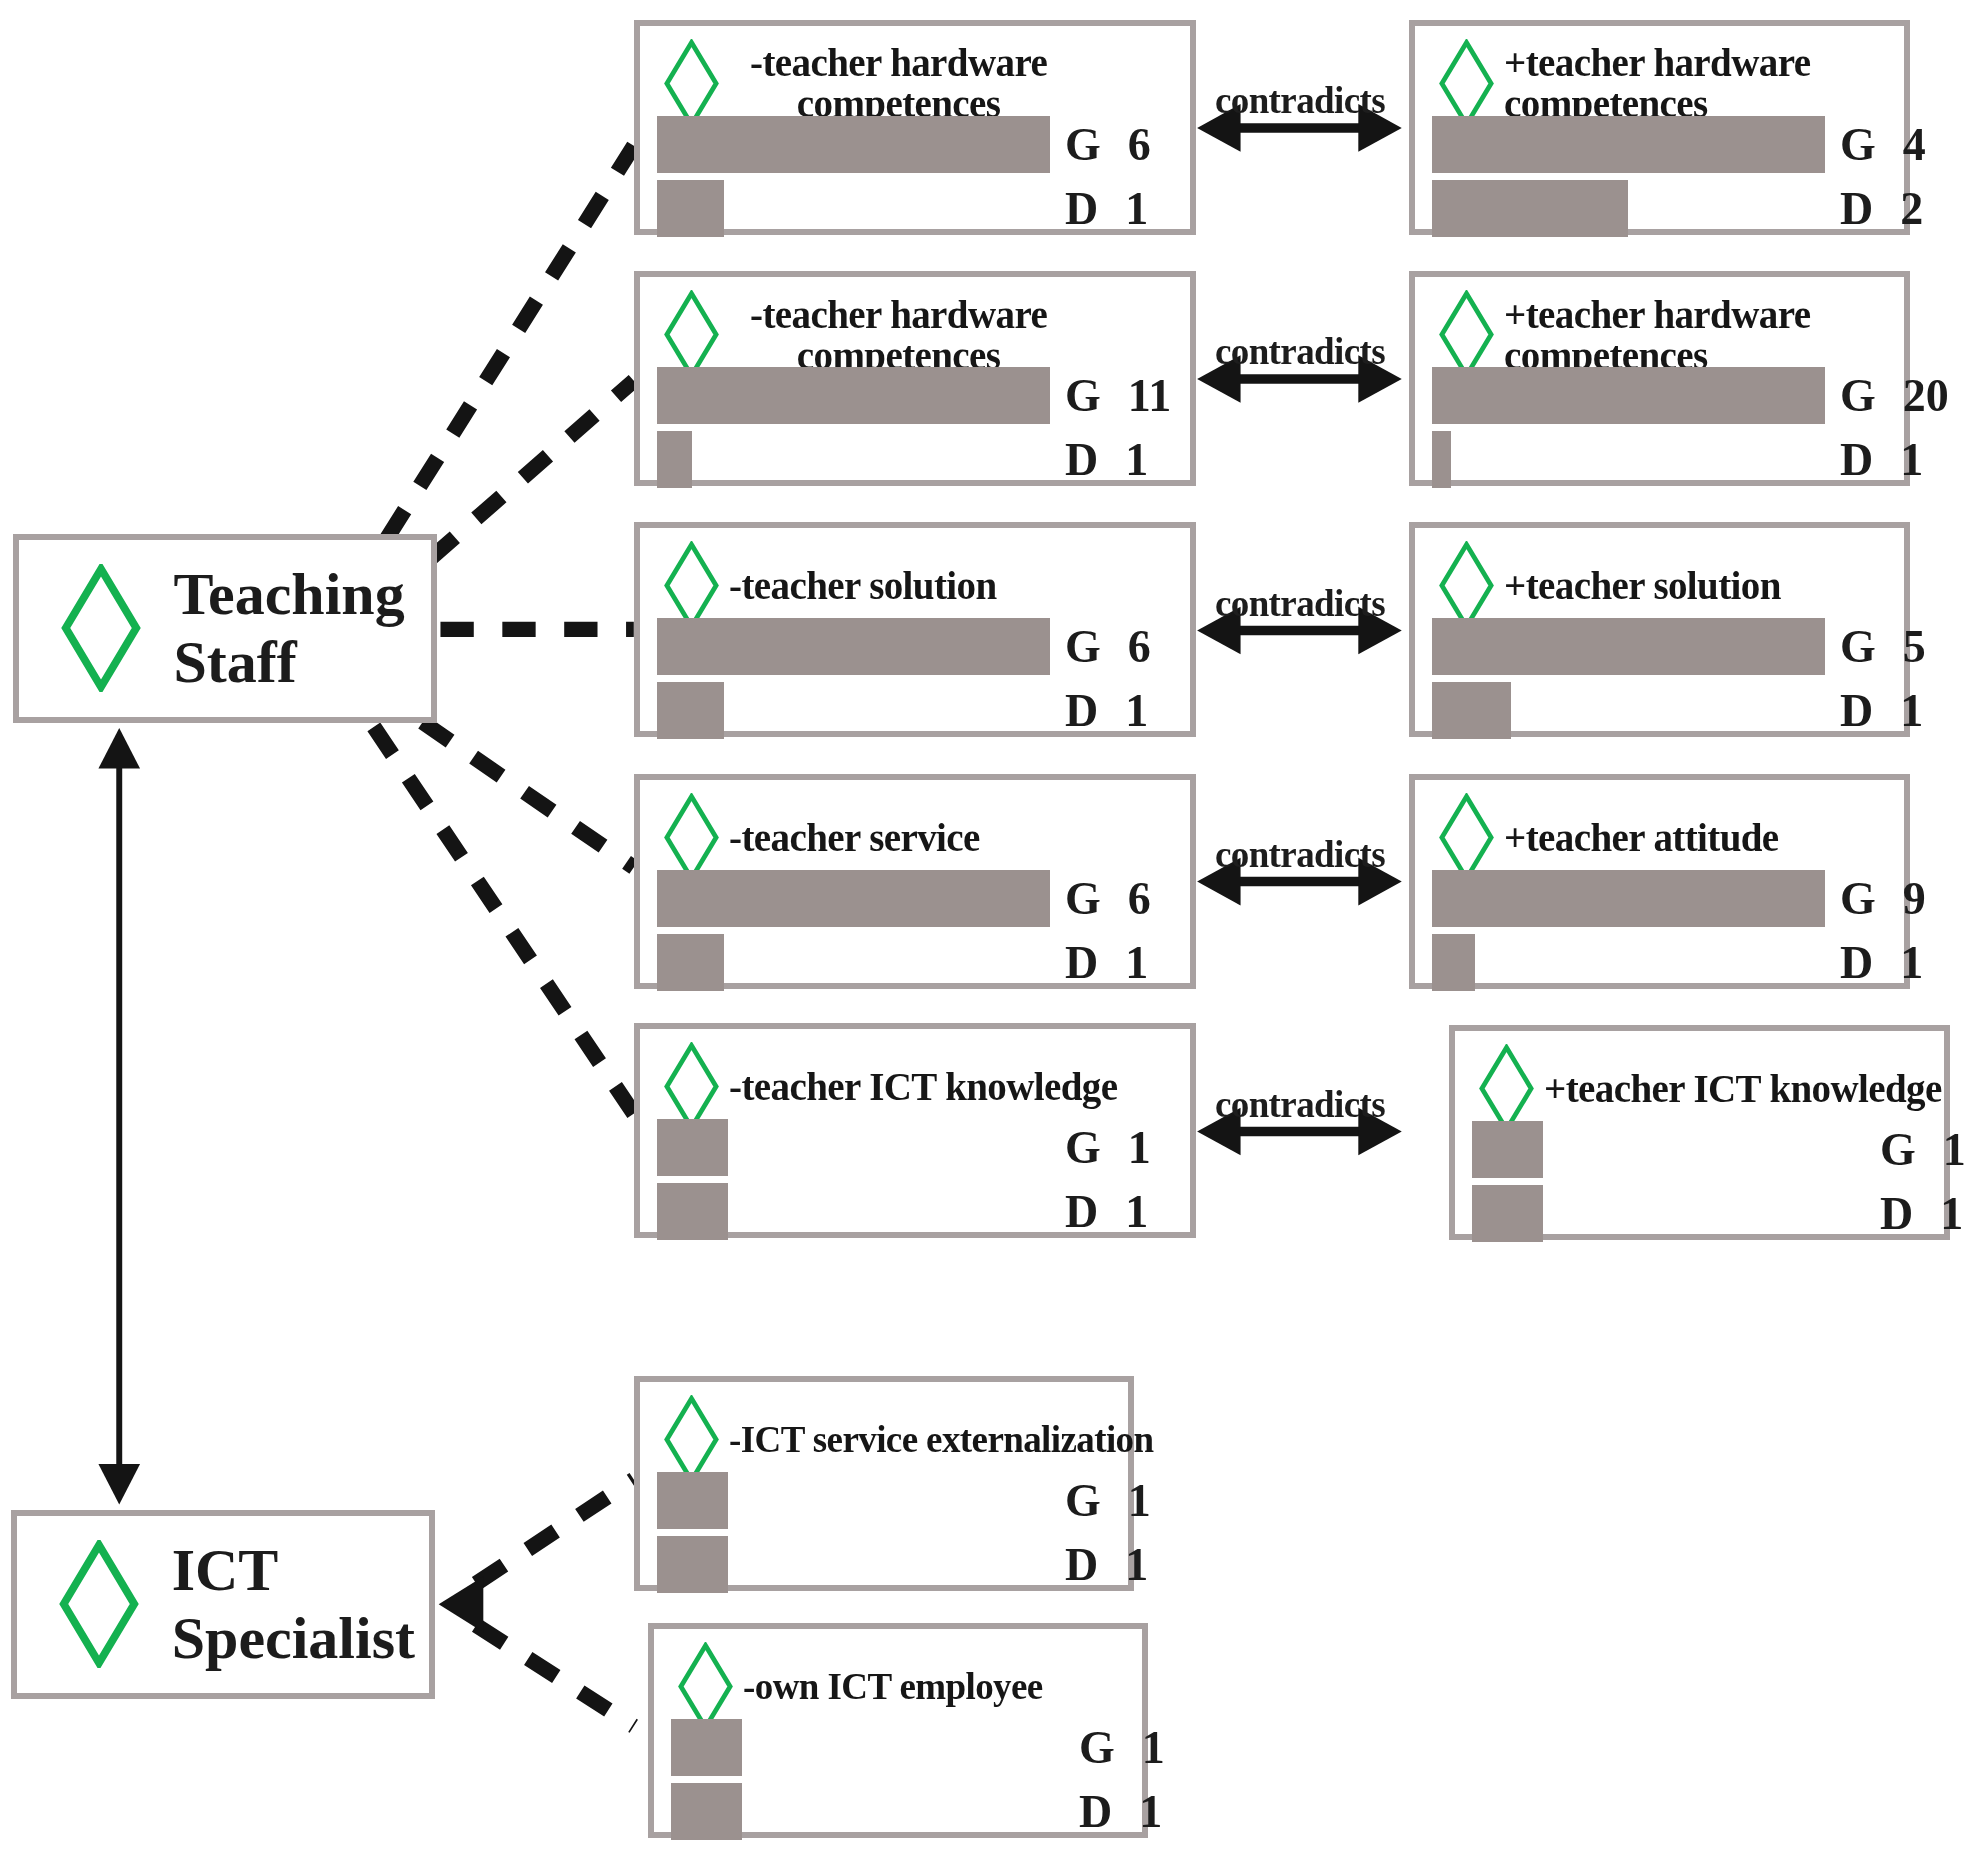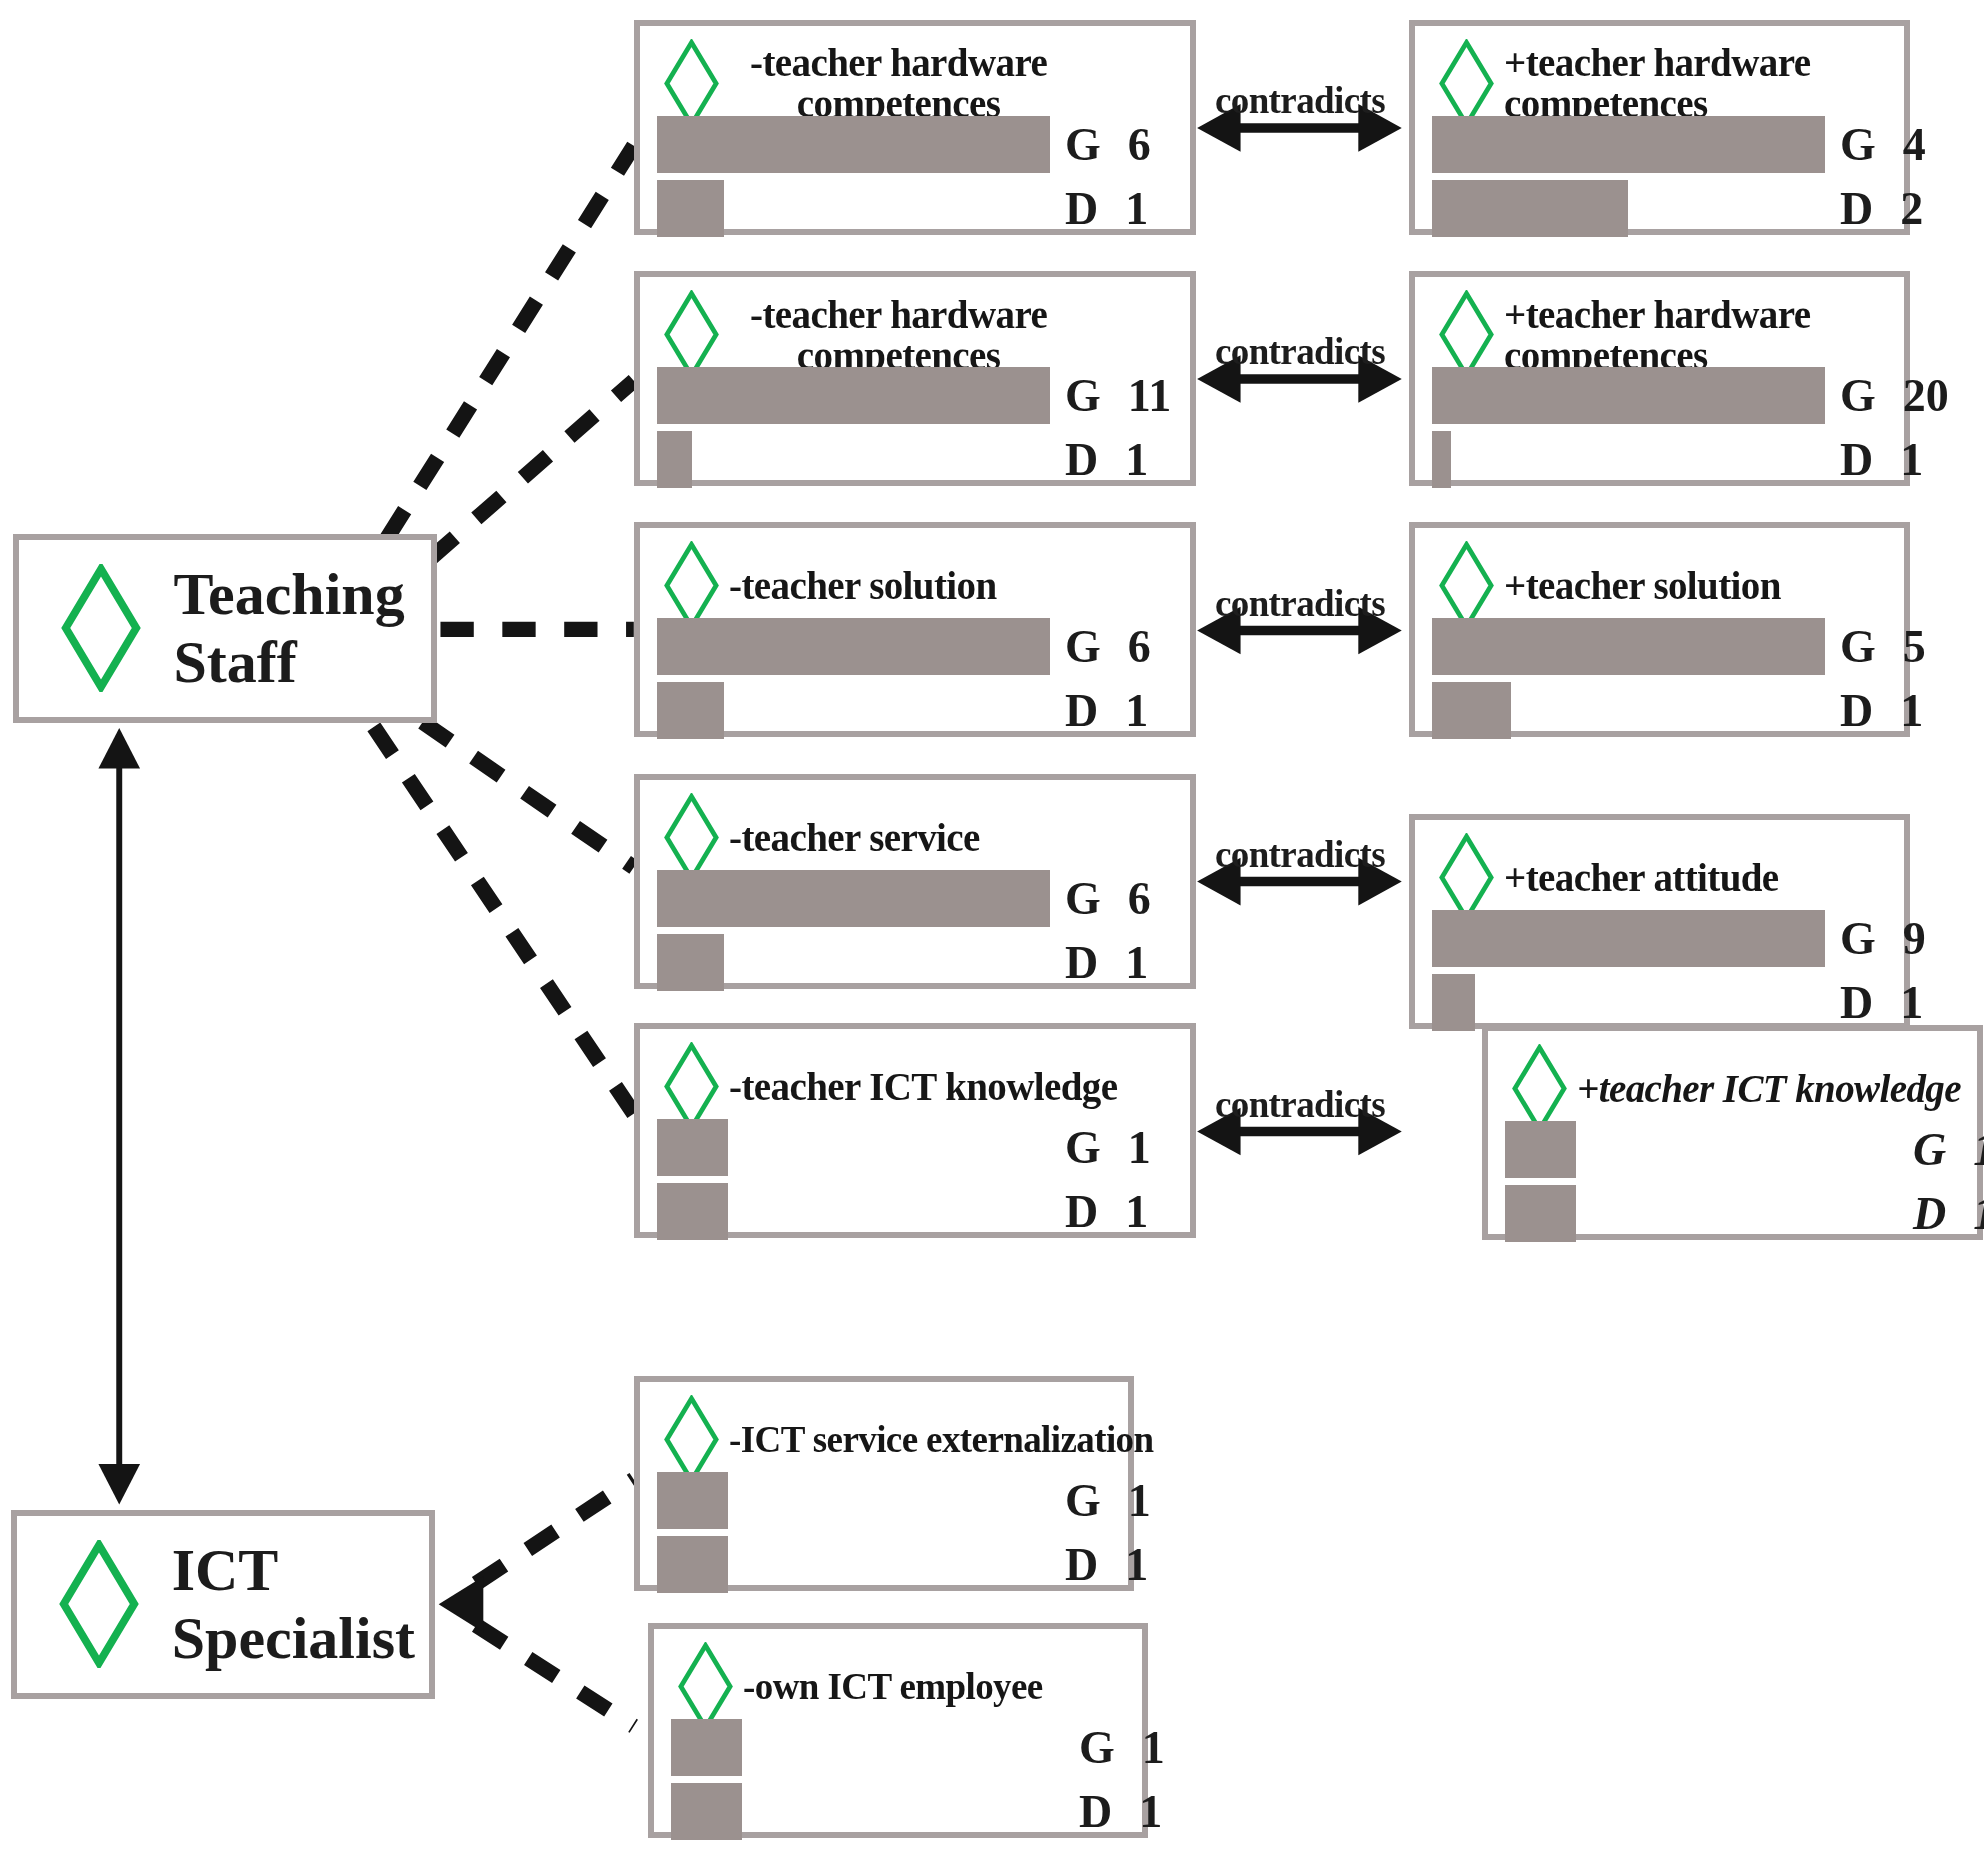--- a/index.html
+++ b/index.html
@@ -239,21 +239,21 @@
     <div class="gd glabel">
         <span>G</span>
         <span>6</span>
       </div>
     <div class="gd dlabel">
         <span>D</span>
         <span>1</span>
       </div>
   </div>
 
-  <div class="concept right one-line" style="left:1409px;top:774px;margin-top:40px;">
+  <div class="concept right one-line" style="left:1409px;top:774px;">
     <div class="chead">
       <span><svg width="57" height="89" viewBox="0 0 95 150">
             <path d="M47.5 6 L89 75 L47.5 144 L6 75 Z" fill="none" stroke="#14b150" stroke-width="8"></path>
           </svg></span>
       <span class="ctitle">+teacher attitude</span>
     </div>
     <div class="bar gbar" style="width: 393px;"></div>
     <div class="bar dbar" style="width: 43px;"></div>
     <div class="gd glabel">
         <span>G</span>
@@ -277,21 +277,21 @@
     <div class="gd glabel">
         <span>G</span>
         <span>1</span>
       </div>
     <div class="gd dlabel">
         <span>D</span>
         <span>1</span>
       </div>
   </div>
 
-  <div class="concept right one-line" style="left:1482px;top:1025px;font-style:italic;">
+  <div class="concept right one-line" style="left:1449px;top:1025px;">
     <div class="chead">
       <span><svg width="57" height="89" viewBox="0 0 95 150">
             <path d="M47.5 6 L89 75 L47.5 144 L6 75 Z" fill="none" stroke="#14b150" stroke-width="8"></path>
           </svg></span>
       <span class="ctitle">+teacher ICT knowledge</span>
     </div>
     <div class="bar gbar" style="width: 71px;"></div>
     <div class="bar dbar" style="width: 71px;"></div>
     <div class="gd glabel">
         <span>G</span>

